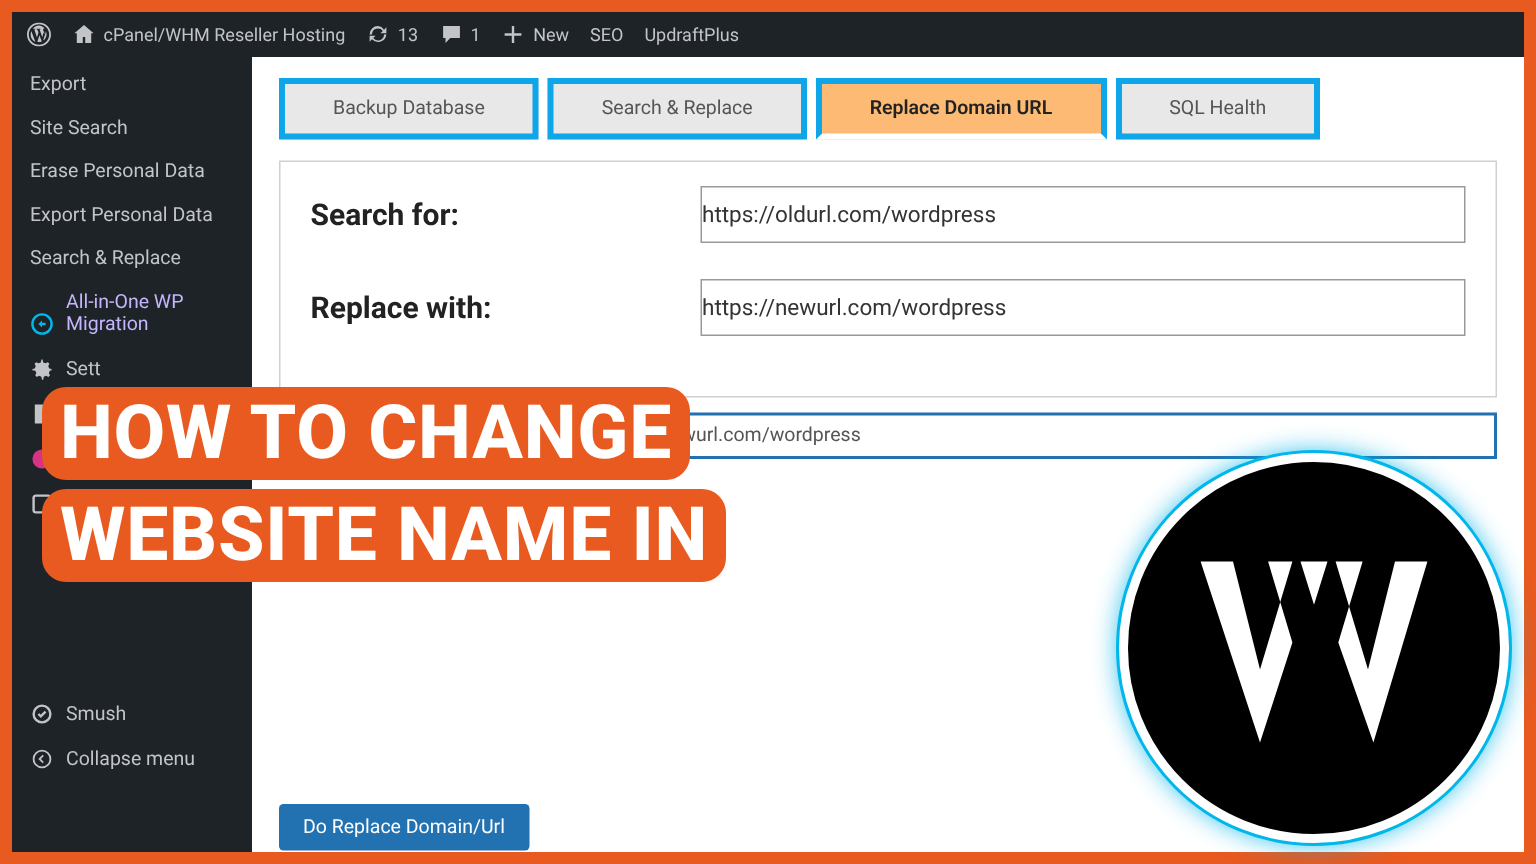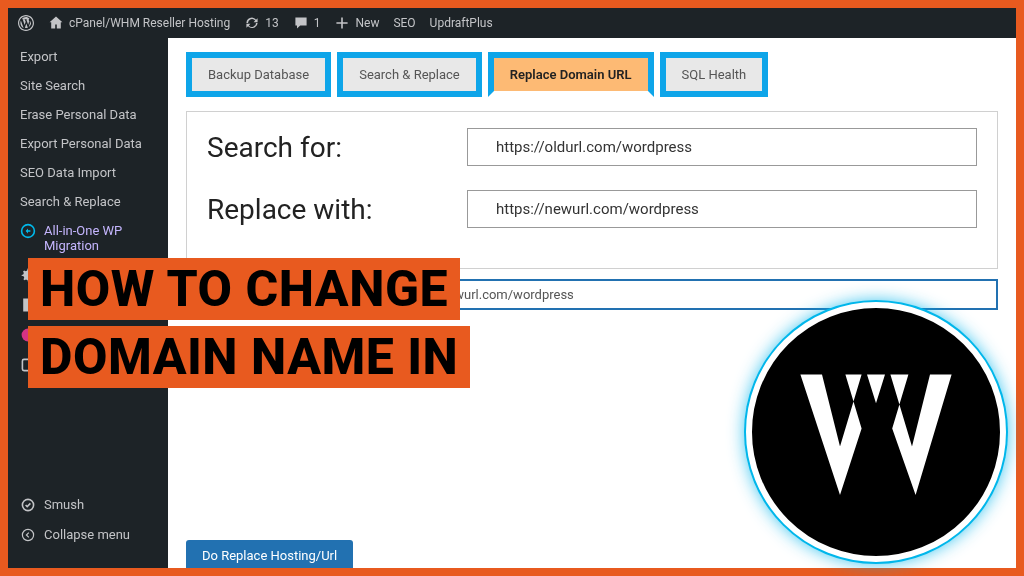--- a/index.html
+++ b/index.html
@@ -3,36 +3,36 @@
 <meta charset="utf-8">
 <style>
 * { margin: 0; padding: 0; box-sizing: border-box; font-family: -apple-system, "Segoe UI", Roboto, sans-serif; }
 body { width: 1024px; height: 576px; overflow: hidden; background: #E85A1F; position: relative; }
 .frame { position: absolute; top: 8px; left: 8px; right: 8px; bottom: 8px; background: #fff; display: flex; flex-direction: column; }
 .adminbar { height: 30px; background: #1d2327; color: #c3c4c7; display: flex; align-items: center; padding: 0 10px; font-size: 12px; gap: 14px; }
 .adminbar .item { display: flex; align-items: center; gap: 5px; cursor: pointer; }
 .adminbar svg { width: 16px; height: 16px; fill: #c3c4c7; }
 .mainrow { flex: 1; display: flex; overflow: hidden; }
 .sidebar { width: 160px; background: #1d2327; color: #c3c4c7; font-size: 13px; padding-top: 4px; }
-.sidebar .mi { padding: 7px 12px; display: flex; align-items: flex-start; gap: 8px; cursor: pointer; }
+.sidebar .mi { padding: 7px 12px; display: flex; align-items: flex-end; gap: 8px; cursor: pointer; }
 .sidebar .mi.active { color: #c4b5fd; }
 .sidebar .mi svg { width: 16px; height: 16px; fill: currentColor; flex-shrink: 0; }
 .content { flex: 1; background: #fff; padding: 14px 18px; overflow: hidden; }
 .tabs { display: flex; gap: 6px; margin-bottom: 14px; }
-.tabs .tab { padding: 9px 16px; background: #e8e8e8; color: #555; font-size: 13px; border: 6px solid #0ea5e9; cursor: pointer; }
+.tabs .tab { padding: 9px 32px; background: #e8e8e8; color: #555; font-size: 13px; border: 4px solid #0ea5e9; cursor: pointer; }
 .tabs .tab.active { background: #fdba74; border-bottom-color: #fff; font-weight: 600; color: #222; }
 .panel { border: 1px solid #d0d0d0; padding: 16px 20px; }
 .row { display: flex; align-items: center; gap: 20px; margin-bottom: 24px; }
-.row label { font-size: 28px; font-weight: 400; color: #222; width: 240px; }
-.row input { flex: 1; padding: 9px 28px; font-size: 15px; border: 1px solid #999; color: #333; }
+.row label { font-size: 20px; font-weight: 700; color: #222; width: 240px; }
+.row input { flex: 1; padding: 9px 0; font-size: 15px; border: 1px solid #999; color: #333; }
 .row.small label { font-size: 13px; font-weight: 700; width: 180px; }
 .row.small input { font-size: 13px; padding: 6px 10px; border: 2px solid #2271b1; color: #555; }
 .btn { margin-top: 230px; display: inline-block; background: #2271b1; color: #fff; padding: 8px 16px; font-size: 13px; border: none; border-radius: 3px; cursor: pointer; }
 .overlay { position: absolute; left: 28px; top: 258px; display: flex; flex-direction: column; gap: 6px; }
-.overlay span { background: #E85A1F; color: #000000; font-weight: 800; font-size: 50px; padding: 2px 12px; display: inline-block; width: fit-content; letter-spacing: 0.5px; }
+.overlay span { background: #E85A1F; color: #ffffff; font-weight: 800; font-size: 50px; padding: 2px 12px; display: inline-block; width: fit-content; letter-spacing: 0.5px; border-radius: 16px; }
 .wp-circle { position: absolute; right: 18px; bottom: 14px; width: 260px; height: 260px; border-radius: 50%; background: #000; border: 6px solid #fff; box-shadow: 0 0 18px rgba(0,180,235,0.9), 0 0 0 2px #00b9eb; display: flex; align-items: center; justify-content: center; }
 .wp-circle svg { width: 180px; height: 180px; fill: #fff; }
 .pink { color: #d63384 !important; }
 </style>
 </head>
 <body>
 
 <div class="frame">
   <div class="adminbar">
     <div class="item">
@@ -78,23 +78,20 @@
           <span>Export</span>
         </div>
       <div class="mi">
           <span>Site Search</span>
         </div>
       <div class="mi">
           <span>Erase Personal Data</span>
         </div>
       <div class="mi">
           <span>Export Personal Data</span>
-        </div>
-      <div class="mi">
-          <span>SEO Data Import</span>
         </div>
       <div class="mi">
           <span>Search &amp; Replace</span>
         </div>
       <div class="mi active">
         <svg viewBox="0 0 20 20">
             <circle cx="10" cy="10" r="8" stroke="#00b9eb" stroke-width="2" fill="none"></circle>
             <path d="M7 10l3-3v2h3v2h-3v2z" fill="#00b9eb"></path>
           </svg>
         <span>All-in-One WP Migration</span>
@@ -156,27 +153,27 @@
         <div class="row">
           <label>Replace with:</label>
           <input value="https://newurl.com/wordpress" style="">
         </div>
       </div>
       <div class="row small" style="margin-top:10px;margin-bottom:0">
         <label>Replace with:</label>
         <input value="https://newurl.com/wordpress" style="">
       </div>
 
-      <button class="btn"><span>Do Replace Hosting/Url</span></button>
+      <button class="btn"><span>Do Replace Domain/Url</span></button>
     </div>
   </div>
 </div>
 
 <div class="overlay">
   <span>HOW TO CHANGE</span>
-  <span>DOMAIN NAME IN</span>
+  <span>WEBSITE NAME IN</span>
 </div>
 
 <div class="wp-circle">
   <svg viewBox="0 0 100 100">
     <path d="M8 18 L30 85 L42 48 L33 18 L45 18 L50 34 L55 18 L68 18 L59 48 L72 85 L92 18 L80 18 L70 58 L58 18 L42 18 L30 58 L20 18 Z"></path>
   </svg>
 </div>
 
 </body></html>

